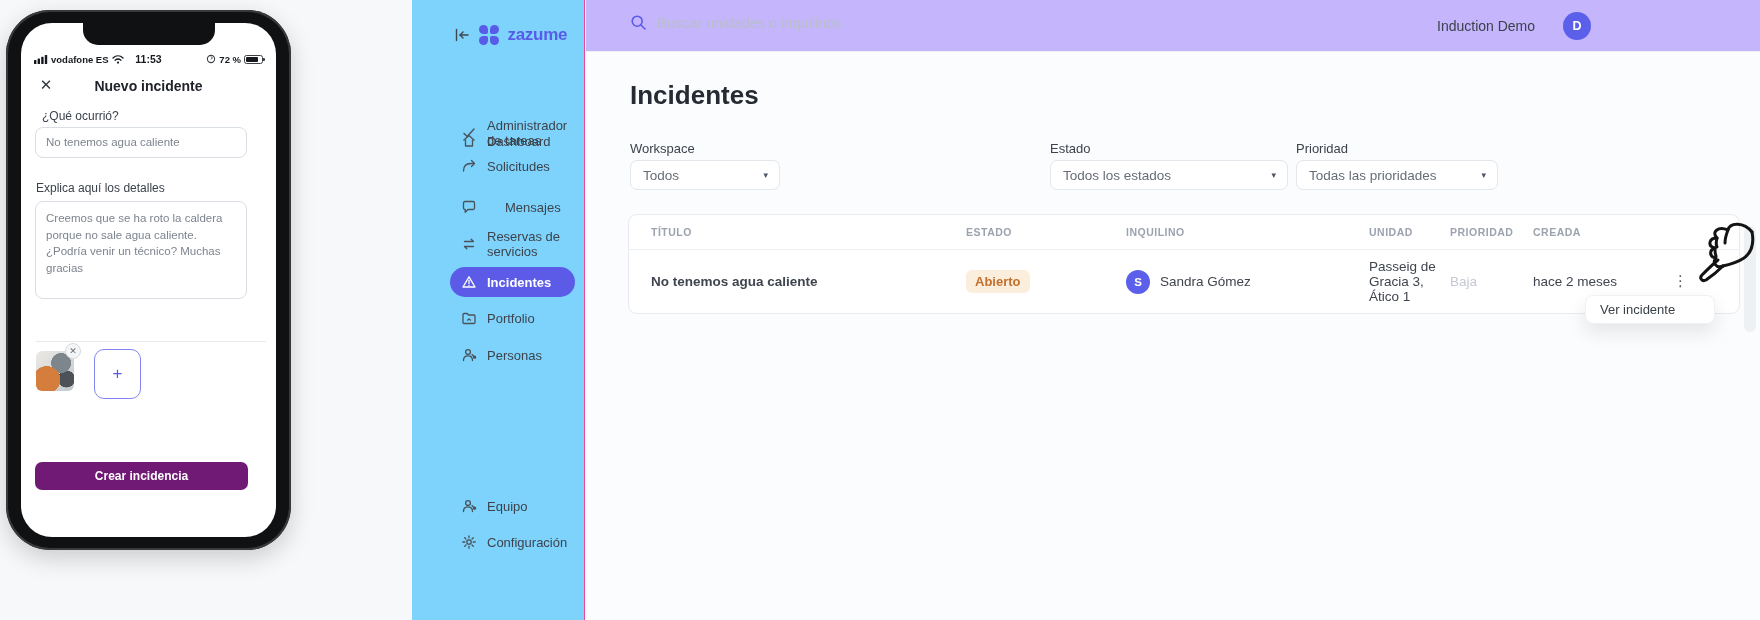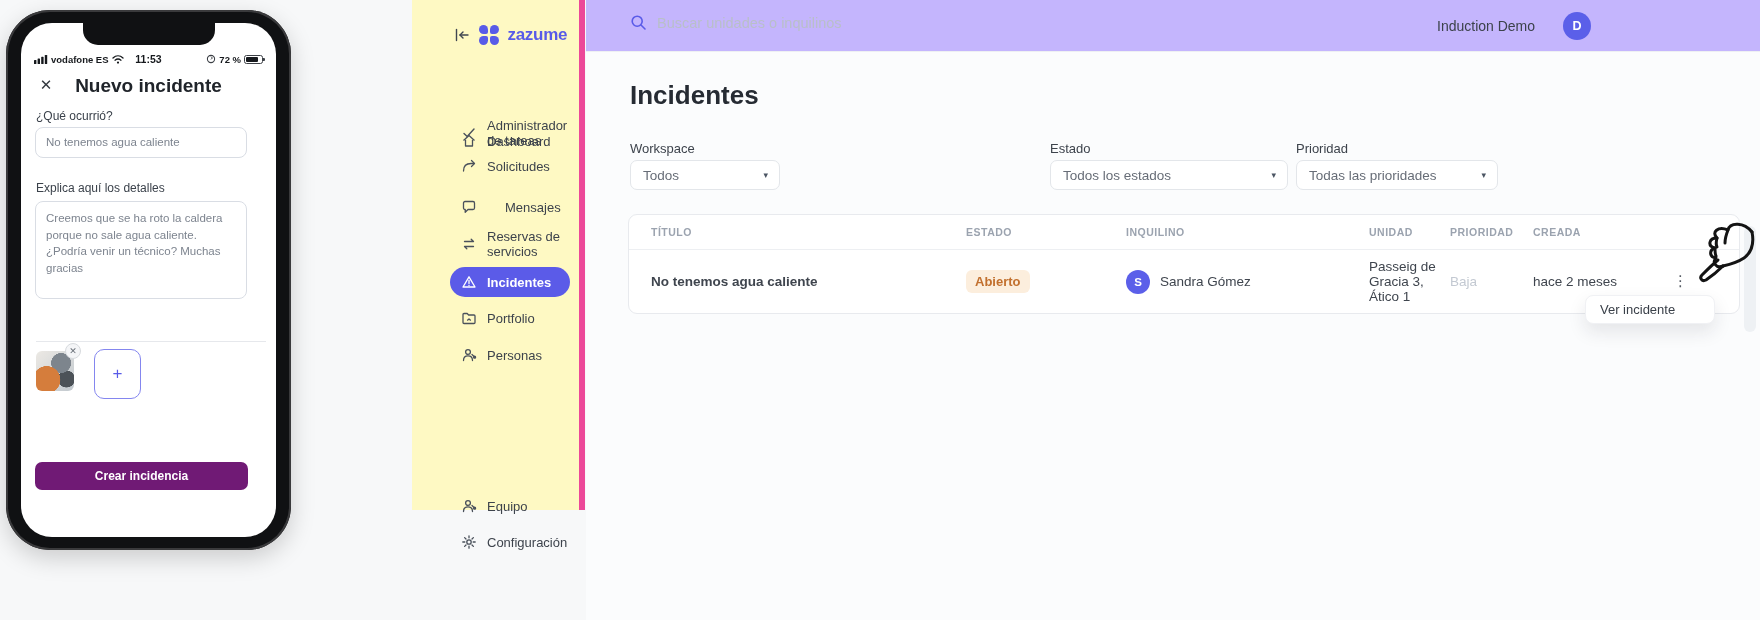--- a/index.html
+++ b/index.html
@@ -19,43 +19,43 @@
                display:flex; align-items:center; justify-content:space-between;
                padding:0 13px; font-size:9.5px; font-weight:700; color:#16191d; }
   .sb-left, .sb-right { display:flex; align-items:center; gap:3px; }
   .sb-time { position:absolute; left:50%; transform:translateX(-50%); font-size:10.5px; font-weight:700; }
   .battery { width:19px; height:9px; border:1px solid #3c4046; border-radius:2.5px; position:relative; }
   .battery::before { content:""; position:absolute; left:1px; top:1px; bottom:1px; width:70%; background:#16191d; border-radius:1px; }
   .battery::after { content:""; position:absolute; right:-3px; top:2px; width:2px; height:3px; background:#3c4046; border-radius:0 1px 1px 0; }
   .p-nav { position:absolute; top:52px; left:0; right:0; height:22px; }
   .p-close { position:absolute; left:16px; top:1px; width:18px; height:18px; font-size:15px; color:#33383f;
              line-height:18px; text-align:center; font-weight:400; cursor:pointer; }
-  .p-title { text-align:center; font-size:19px; font-weight:700; color:#20242a; line-height:22px; }
+  .p-title { text-align:center; font-size:14px; font-weight:700; color:#20242a; line-height:22px; }
   .p-label { position:absolute; left:15px; font-size:12px; color:#3b424b; }
   .p-input { position:absolute; left:14px; width:212px; border:1px solid #d9dde4; border-radius:8px;
              background:#fff; color:#7d848f; font-size:11.5px; padding:8px 10px; }
   .p-divider { position:absolute; left:15px; width:230px; height:1px; background:#e6e8ec; }
   .p-thumb { position:absolute; left:15px; top:328px; width:38px; height:40px; border-radius:6px;
              background:
                radial-gradient(circle at 28% 72%, #d57d3c 0 34%, transparent 35%),
                radial-gradient(circle at 66% 30%, #7d858d 0 26%, transparent 27%),
                radial-gradient(circle at 80% 70%, #4c5258 0 20%, transparent 21%),
                linear-gradient(135deg,#ece9e4 0%,#c2c9cf 100%); }
   .p-thumb-x { position:absolute; left:44px; top:320px; width:16px; height:16px; border-radius:50%;
                background:#f4f5f7; border:1px solid #d7dade; color:#6a7078; font-size:9px;
                line-height:14px; text-align:center; cursor:pointer; z-index:3; }
   .p-add { position:absolute; left:73px; top:326px; width:47px; height:50px; border:1.4px solid #8486ef;
            border-radius:10px; color:#585be8; font-size:17px; display:flex; align-items:center;
            justify-content:center; background:#fff; cursor:pointer; }
   .p-submit { position:absolute; left:14px; top:439px; width:213px; height:28px; background:#701a75;
               border:none; border-radius:7px; color:#fff; font-size:12px; font-weight:700; cursor:pointer; }
 
   
-  .sidebar { position:absolute; left:412px; top:0; width:173px; height:510px; background:#fef9c3;
-             border-right:6px solid #ec4899; }
+  .sidebar { position:absolute; left:412px; top:0; width:173px; height:620px; background:#7dd3fc;
+             border-right:1px solid #ec4899; }
   .logo-row { position:absolute; left:42px; top:25px; display:flex; align-items:center; gap:9px; }
   .clover { display:grid; grid-template-columns:9px 9px; grid-template-rows:9px 9px; gap:1.5px; }
   .clover i { background:#585be8; }
   .clover i:nth-child(1){ border-radius:50% 50% 2px 50%; }
   .clover i:nth-child(2){ border-radius:50% 50% 50% 2px; }
   .clover i:nth-child(3){ border-radius:50% 2px 50% 50%; }
   .clover i:nth-child(4){ border-radius:2px 50% 50% 50%; }
   .logo-text { color:#585be8; font-size:17px; font-weight:700; letter-spacing:-.3px; }
   .side-item { position:absolute; left:38px; right:9px; height:30px; display:flex; align-items:center;
                gap:10px; padding-left:11px; border-radius:16px; cursor:pointer;
@@ -144,21 +144,21 @@
           <span>72 %</span>
           <span class="battery"></span>
         </span>
       </div>
 
       <div class="p-nav">
         <span class="p-close">✕</span>
         <div class="p-title">Nuevo incidente</div>
       </div>
 
-      <div class="p-label" style="top:86px;">¿Qué ocurrió?</div>
+      <div class="p-label" style="top:86px;margin-left:6px;">¿Qué ocurrió?</div>
       <div class="p-input" style="top:104px; height:31px;">No tenemos agua caliente</div>
 
       <div class="p-label" style="top:158px;">Explica aquí los detalles</div>
       <div class="p-input" style="top:178px; height:98px; line-height:1.45;">Creemos que se ha roto la caldera porque no sale agua caliente. ¿Podría venir un técnico? Muchas gracias</div>
 
       <div class="p-divider" style="top:318px;"></div>
 
       <div class="p-thumb"></div>
       <div class="p-thumb-x">✕</div>
       <div class="p-add">+</div>

